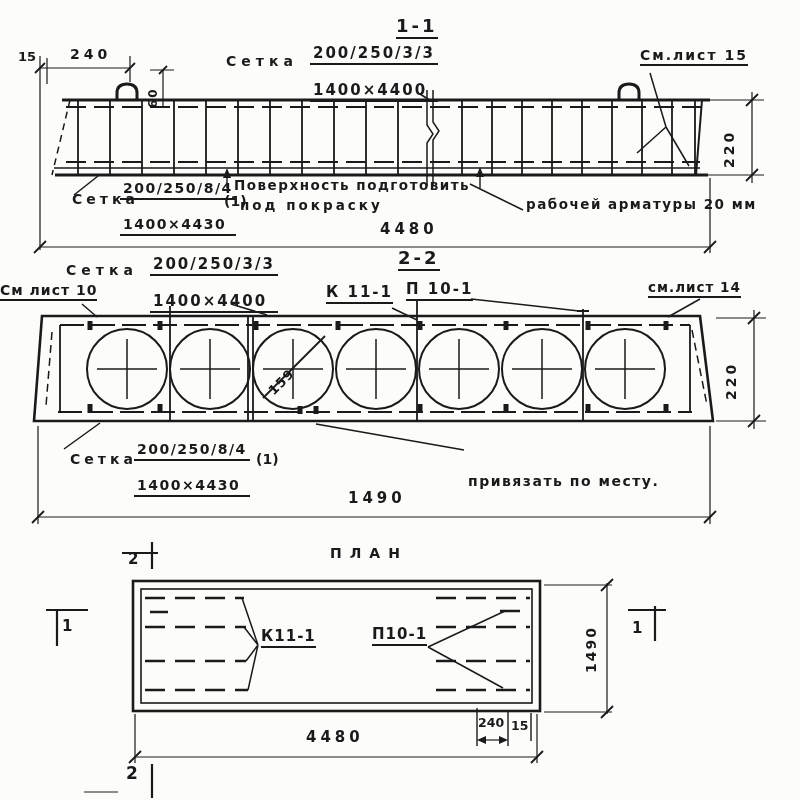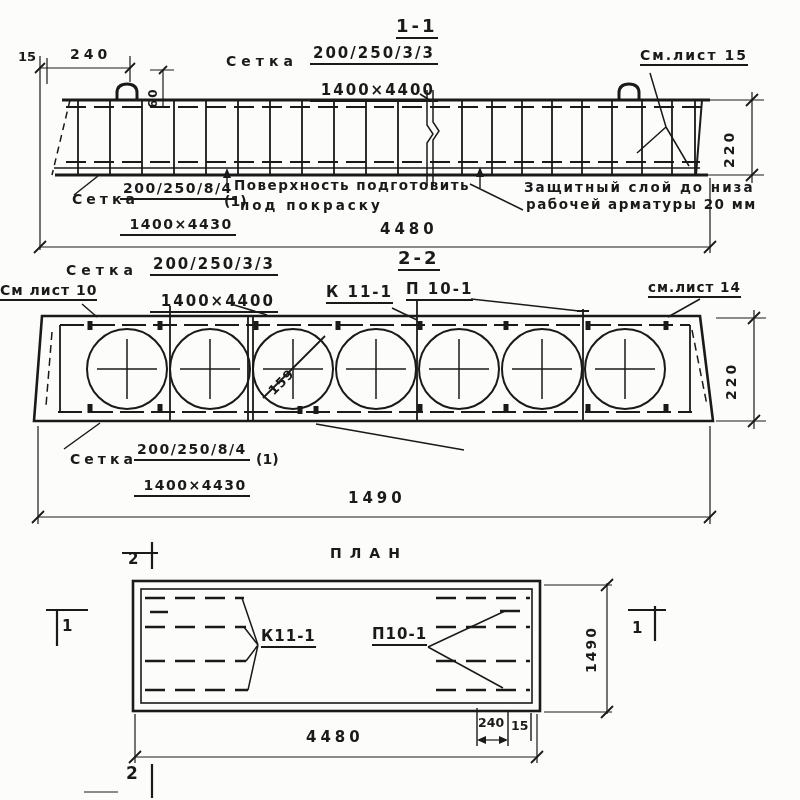--- a/index.html
+++ b/index.html
@@ -2,21 +2,21 @@
 <html style="--ink: #1a1a1a; --paper: #fcfcfb;"><head>
 <meta charset="utf-8">
 <style>
   *{box-sizing:border-box}
   body{margin:0;background:#e9e9e7}
   .sheet{position:relative;width:800px;height:800px;margin:0 auto;background:var(--paper,#fcfcfb);
          font-family:"DejaVu Sans",sans-serif;color:var(--ink,#1a1a1a);overflow:hidden}
   svg.lines{position:absolute;left:0;top:0;color:var(--ink,#1a1a1a)}
   .lbl{position:absolute;font-weight:700;white-space:nowrap;line-height:1.1}
   .u{border-bottom:2px solid currentColor;padding-bottom:1px}
-  .frac{position:absolute;font-weight:700;text-align:right;line-height:1.2}
+  .frac{position:absolute;font-weight:700;text-align:left;line-height:1.2}
   .frac span{display:block;white-space:nowrap}
   .frac .num{border-bottom:2px solid currentColor;padding:0 3px 1px}
   .frac .den{border-bottom:2px solid currentColor;padding:16px 3px 1px}
   .rot{transform:rotate(-90deg);transform-origin:0 0}
   .rot45{transform:rotate(-45deg);transform-origin:0 0}
 </style>
 </head>
 <body>
 
 <div class="sheet">
@@ -126,21 +126,20 @@
   <div class="lbl u" style="left:640px;top:48px;font-size:14px;letter-spacing:2px">См.лист 15</div>
   <div class="lbl rot" style="left:147px;top:108px;font-size:12px;letter-spacing:2px">60</div>
   <div class="lbl" style="left:72px;top:192px;font-size:14px;letter-spacing:4px">Сетка</div>
   <div class="frac" style="left:120px;top:180px;font-size:14px;letter-spacing:1.5px">
     <span class="num">200/250/8/4</span>
     <span class="den">1400×4430</span>
   </div>
   <div class="lbl" style="left:224px;top:194px;font-size:14px">(1)</div>
   <div class="lbl" style="left:234px;top:178px;font-size:13.5px;letter-spacing:1.5px">Поверхность подготовить</div>
   <div class="lbl" style="left:240px;top:198px;font-size:13.5px;letter-spacing:3px">под покраску</div>
-  <div class="lbl" style="left:524px;top:180px;font-size:13.5px;letter-spacing:2px">Защитный слой до низа</div>
   <div class="lbl" style="left:526px;top:197px;font-size:13.5px;letter-spacing:1.5px">рабочей арматуры 20 мм</div>
   <div class="lbl rot" style="left:722px;top:168px;font-size:14px;letter-spacing:3px">220</div>
   <div class="lbl" style="left:380px;top:221px;font-size:15px;letter-spacing:4px">4480</div>
 
   <div class="lbl u" style="left:0px;top:283px;font-size:14px;letter-spacing:1px">См лист 10</div>
   <div class="lbl" style="left:66px;top:263px;font-size:14px;letter-spacing:5px">Сетка</div>
   <div class="frac" style="left:150px;top:255px;font-size:15px;letter-spacing:2px">
     <span class="num">200/250/3/3</span>
     <span class="den">1400×4400</span>
   </div>
@@ -149,20 +148,21 @@
   <div class="lbl u" style="left:406px;top:281px;font-size:15px;letter-spacing:2px">П 10-1</div>
   <div class="lbl u" style="left:648px;top:280px;font-size:13.5px;letter-spacing:1px">см.лист 14</div>
   <div class="lbl rot45" style="left:266px;top:388px;font-size:13px;letter-spacing:1px">159</div>
   <div class="lbl rot" style="left:724px;top:400px;font-size:14px;letter-spacing:3px">220</div>
   <div class="lbl" style="left:70px;top:452px;font-size:14px;letter-spacing:4px">Сетка</div>
   <div class="frac" style="left:134px;top:441px;font-size:14px;letter-spacing:1.5px">
     <span class="num">200/250/8/4</span>
     <span class="den">1400×4430</span>
   </div>
   <div class="lbl" style="left:256px;top:452px;font-size:14px">(1)</div>
+  <div class="lbl" style="left:468px;top:474px;font-size:14px;letter-spacing:1.5px">привязать по месту.</div>
   <div class="lbl" style="left:348px;top:490px;font-size:15px;letter-spacing:4px">1490</div>
 
   <div class="lbl" style="left:330px;top:546px;font-size:14px;letter-spacing:8px">ПЛАН</div>
   <div class="lbl" style="left:128px;top:551px;font-size:15px">2</div>
   <div class="lbl u" style="left:261px;top:628px;font-size:15px;letter-spacing:1px">К11-1</div>
   <div class="lbl u" style="left:372px;top:626px;font-size:15px;letter-spacing:1px">П10-1</div>
   <div class="lbl" style="left:62px;top:618px;font-size:15px">1</div>
   <div class="lbl" style="left:632px;top:620px;font-size:15px">1</div>
   <div class="lbl rot" style="left:584px;top:673px;font-size:14px;letter-spacing:2px">1490</div>
   <div class="lbl" style="left:478px;top:716px;font-size:12.5px">240</div>

